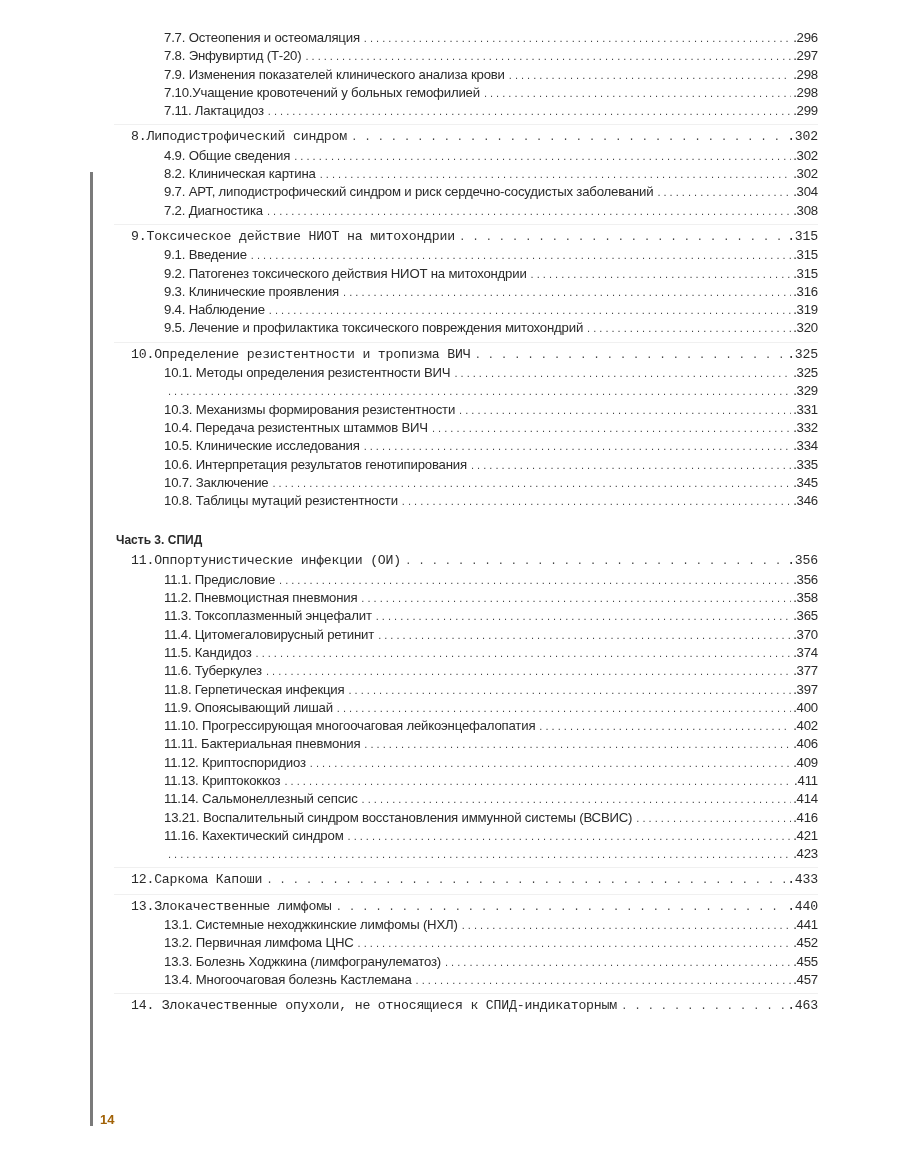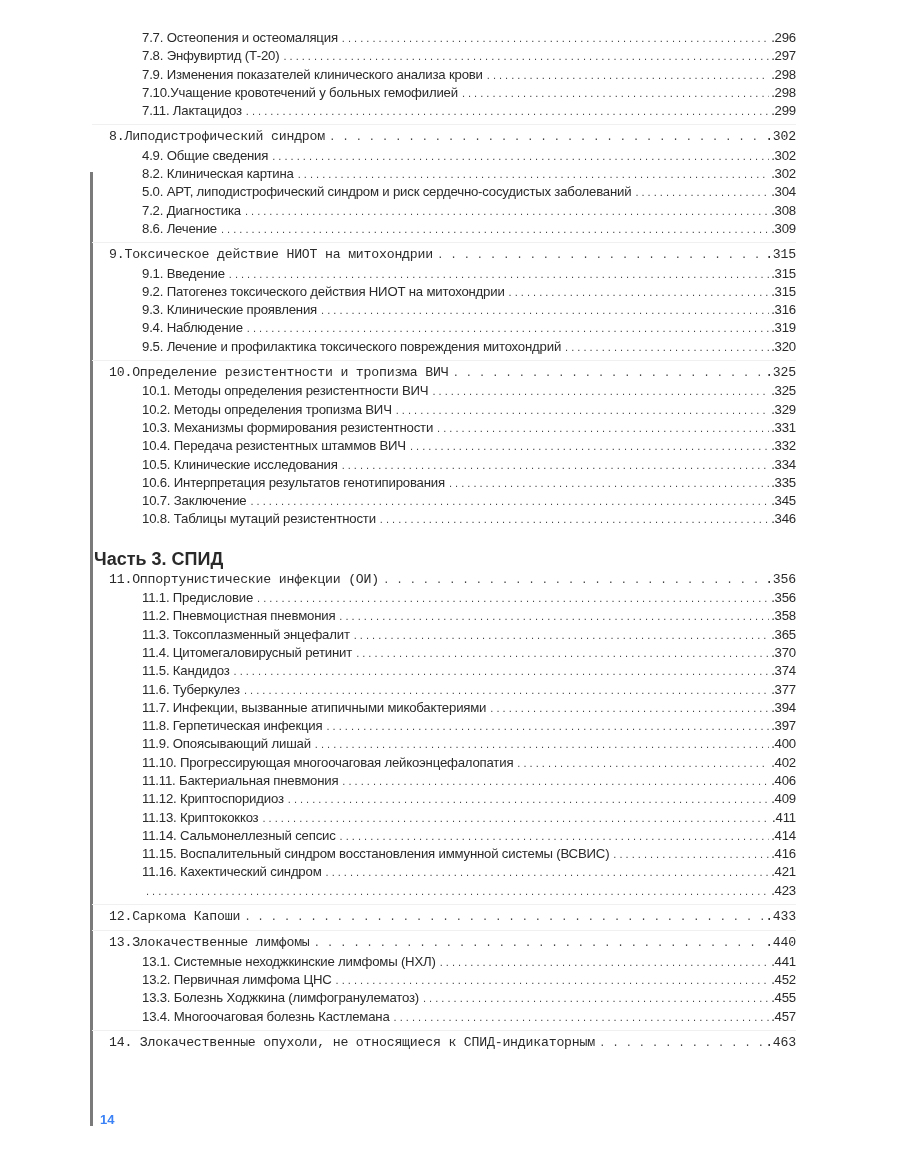--- a/index.html
+++ b/index.html
@@ -1,30 +1,30 @@
 <!DOCTYPE html>
 <html><head>
   <meta charset="utf-8">
   <style>
     html, body { margin:0; padding:0; background:#ffffff; }
     body { width:910px; height:1155px; position:relative; overflow:hidden;
            font-family:"Liberation Sans", sans-serif; color:#2a2a2a; }
     .page-bar { position:absolute; left:90px; top:172px; width:3px; height:954px; background:#7a7a7a; }
-    .toc { position:absolute; left:92px; top:29px; width:704px; }
+    .toc { position:absolute; left:114px; top:29px; width:704px; }
     .group { padding-bottom:4px; margin-bottom:3px; border-bottom:1px solid #f0f0f0; }
     .group.last { border-bottom:none; }
     .row { display:flex; align-items:baseline; height:18.3px; font-size:13.2px; line-height:18.3px; white-space:nowrap; letter-spacing:-0.2px; }
     .row.ch { padding-left:17px;font-family:Liberation Mono, monospace; }
     .row.sub { padding-left:50px; }
     .row .title { flex:0 0 auto; }
     .row .dots { flex:1 1 auto; overflow:hidden; margin:0 2px 0 4px; color:#444; letter-spacing:2.2px; font-size:11px; }
     .row .dots::before { content:". . . . . . . . . . . . . . . . . . . . . . . . . . . . . . . . . . . . . . . . . . . . . . . . . . . . . . . . . . . . . . . . . . . . . . . . . . . . . . . . . . . . . . . . . . . . . . . . . . . . . . . . . . . . . . . . . . . . . . . . . . . . . . . . . . . . . ."; letter-spacing:0; white-space:nowrap; }
     .row .pg { flex:0 0 auto; text-align:left; }
-    .part { font-weight:bold; font-size:18px; height:20px; line-height:20px; margin-top:16px; margin-bottom:2px; padding-left:2px; }
-    .page-num { position:absolute; left:100px; top:1112px; font-size:13px; font-weight:bold; color:#3b82f6; }
+    .part { font-weight:bold; font-size:12px; height:20px; line-height:20px; margin-top:16px; margin-bottom:2px; padding-left:2px; }
+    .page-num { position:absolute; left:100px; top:1112px; font-size:13px; font-weight:bold; color:#a16207; }
   </style>
 </head>
 <body>
 
 <div class="page-bar"></div>
 
 <div class="toc">
   <div id="groups-before">
       <div class="group">
         <div class="row sub">
@@ -63,34 +63,29 @@
           <span class="title">4.9. Общие сведения</span>
           <span class="dots"></span>
           <span class="pg">.302</span>
         </div>
         <div class="row sub">
           <span class="title">8.2. Клиническая картина</span>
           <span class="dots"></span>
           <span class="pg">.302</span>
         </div>
         <div class="row sub">
-          <span class="title">5.0. АРТ, липодистрофический синдром и риск сердечно-сосудистых заболеваний</span>
+          <span class="title">9.7. АРТ, липодистрофический синдром и риск сердечно-сосудистых заболеваний</span>
           <span class="dots"></span>
           <span class="pg">.304</span>
         </div>
         <div class="row sub">
           <span class="title">7.2. Диагностика</span>
           <span class="dots"></span>
           <span class="pg">.308</span>
         </div>
-        <div class="row sub">
-          <span class="title">8.6. Лечение</span>
-          <span class="dots"></span>
-          <span class="pg">.309</span>
-        </div>
       </div>
       <div class="group">
         <div class="row ch">
           <span class="title">9.Токсическое действие НИОТ на митохондрии</span>
           <span class="dots"></span>
           <span class="pg">.315</span>
         </div>
         <div class="row sub">
           <span class="title">9.1. Введение</span>
           <span class="dots"></span>
@@ -122,21 +117,20 @@
           <span class="title">10.Определение резистентности и тропизма ВИЧ</span>
           <span class="dots"></span>
           <span class="pg">.325</span>
         </div>
         <div class="row sub">
           <span class="title">10.1. Методы определения резистентности ВИЧ</span>
           <span class="dots"></span>
           <span class="pg">.325</span>
         </div>
         <div class="row sub">
-          <span class="title">10.2. Методы определения тропизма ВИЧ</span>
           <span class="dots"></span>
           <span class="pg">.329</span>
         </div>
         <div class="row sub">
           <span class="title">10.3. Механизмы формирования резистентности</span>
           <span class="dots"></span>
           <span class="pg">.331</span>
         </div>
         <div class="row sub">
           <span class="title">10.4. Передача резистентных штаммов ВИЧ</span>
@@ -197,25 +191,20 @@
           <span class="title">11.5. Кандидоз</span>
           <span class="dots"></span>
           <span class="pg">.374</span>
         </div>
         <div class="row sub">
           <span class="title">11.6. Туберкулез</span>
           <span class="dots"></span>
           <span class="pg">.377</span>
         </div>
         <div class="row sub">
-          <span class="title">11.7. Инфекции, вызванные атипичными микобактериями</span>
-          <span class="dots"></span>
-          <span class="pg">.394</span>
-        </div>
-        <div class="row sub">
           <span class="title">11.8. Герпетическая инфекция</span>
           <span class="dots"></span>
           <span class="pg">.397</span>
         </div>
         <div class="row sub">
           <span class="title">11.9. Опоясывающий лишай</span>
           <span class="dots"></span>
           <span class="pg">.400</span>
         </div>
         <div class="row sub">
@@ -237,21 +226,21 @@
           <span class="title">11.13. Криптококкоз</span>
           <span class="dots"></span>
           <span class="pg">.411</span>
         </div>
         <div class="row sub">
           <span class="title">11.14. Сальмонеллезный сепсис</span>
           <span class="dots"></span>
           <span class="pg">.414</span>
         </div>
         <div class="row sub">
-          <span class="title">11.15. Воспалительный синдром восстановления иммунной системы (ВСВИС)</span>
+          <span class="title">13.21. Воспалительный синдром восстановления иммунной системы (ВСВИС)</span>
           <span class="dots"></span>
           <span class="pg">.416</span>
         </div>
         <div class="row sub">
           <span class="title">11.16. Кахектический синдром</span>
           <span class="dots"></span>
           <span class="pg">.421</span>
         </div>
         <div class="row sub">
           <span class="dots"></span>

